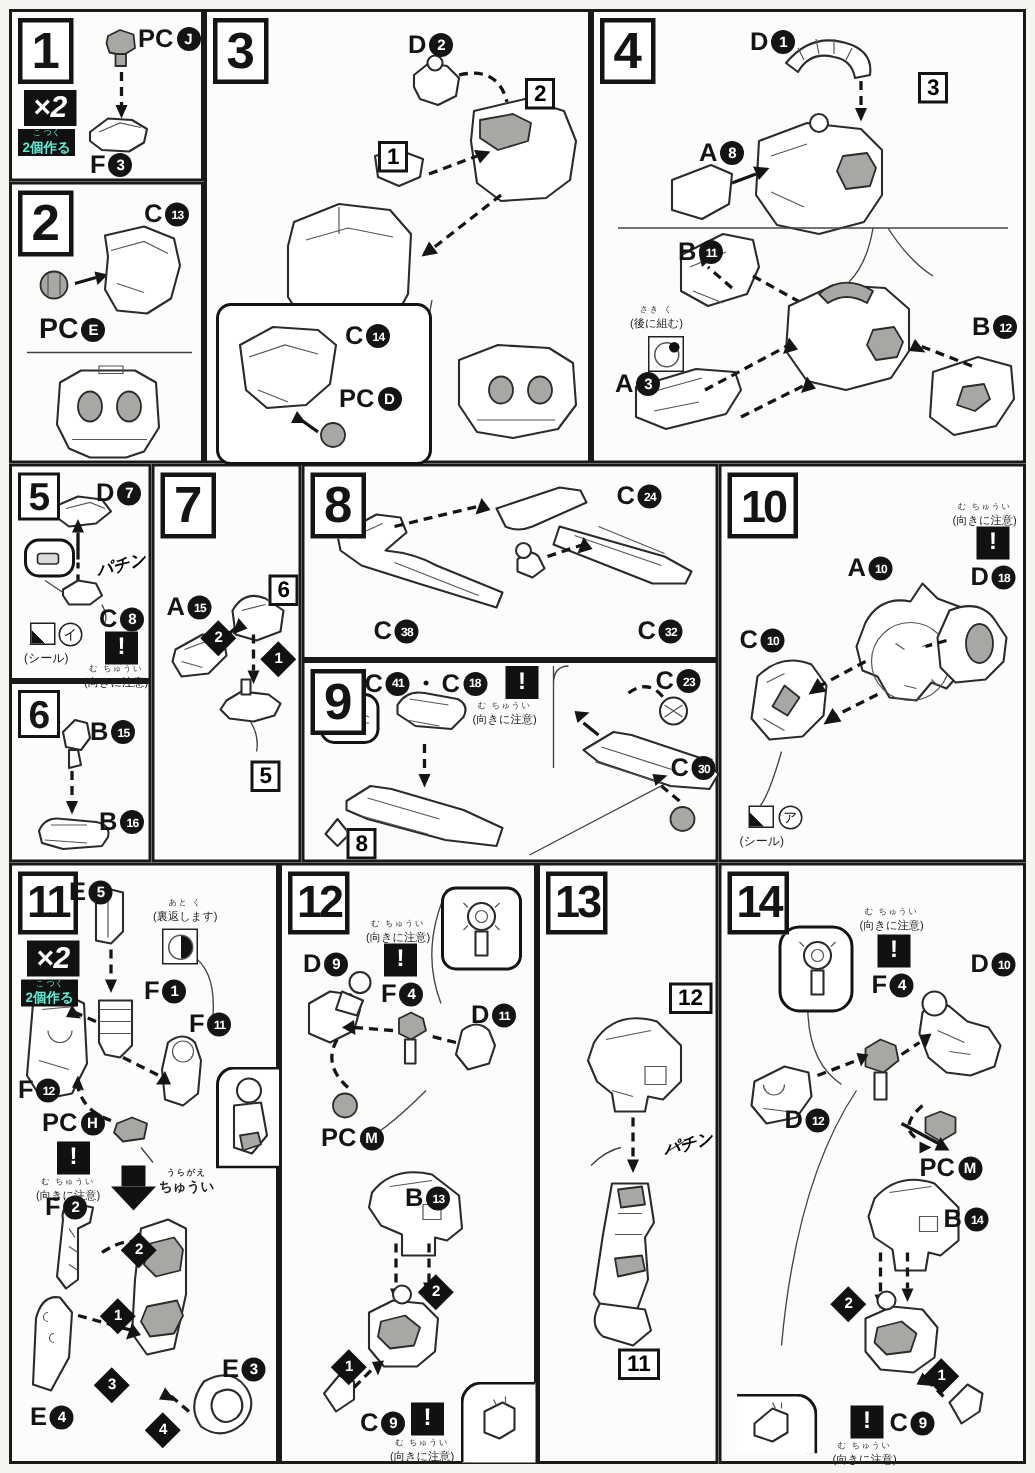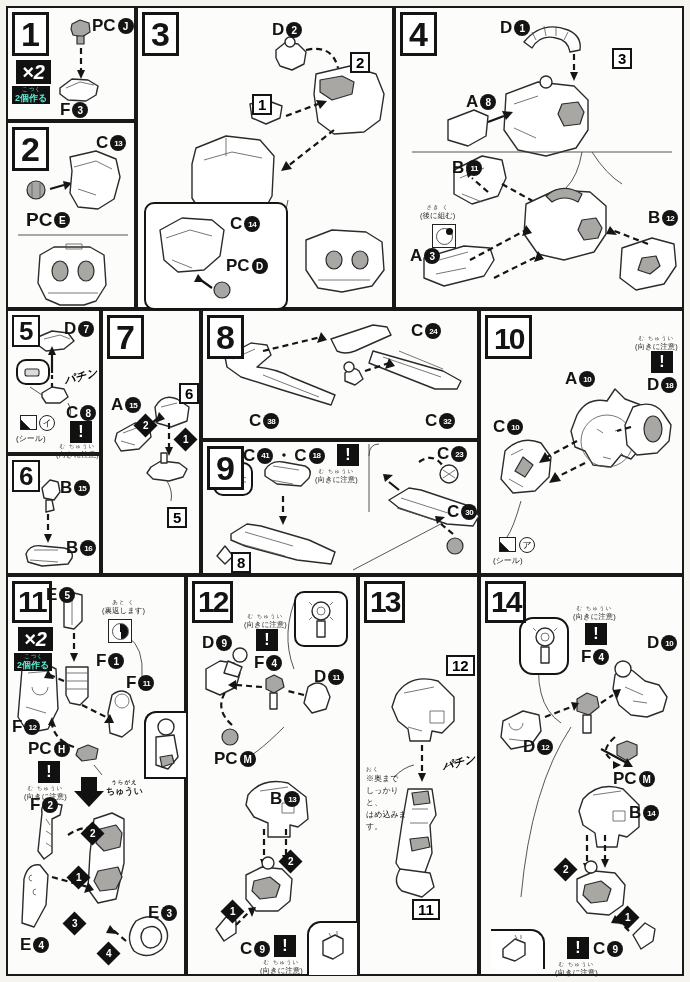--- a/index.html
+++ b/index.html
@@ -650,26 +650,20 @@
       <path class="pt" d="M48,212 h24 l4,26 -6,10 2,28 -8,22 -18,4 -10,-16 6,-40 z"></path>
       <path class="gy" d="M52,216 l16,-2 2,12 -16,2 z"></path>
       <path class="gy" d="M50,262 l18,-2 2,10 -18,4 z"></path>
       <path class="thin" d="M52,232 h16 M50,246 h18"></path>
       <path class="pt" d="M40,292 q-8,14 2,22 l20,6 12,-10 -4,-14 z"></path>
       <path class="ln" d="M86,190 l10,-6 M34,200 q10,-10 20,-12"></path>
     </svg>
     <div class="stepbox w2" style="left:4px;top:4px;"><span>13</span></div>
     <div class="refbox" style="left:86px;top:78px;"><span>12</span></div>
     <div class="snap" style="left:82px;top:178px;"><span>パチン</span></div>
-    <div class="note" style="left:6px;top:188px;line-height:1.5;white-space:normal;width:48px;">
-      <span class="wruby" style="display:block;font-size:5.5px;">おく</span>
-      <span style="display:block;">※奥まで</span>
-      <span style="display:block;">しっかりと、</span>
-      <span style="display:block;">はめ込みます。</span>
-    </div>
     <div class="refbox" style="left:52px;top:322px;"><span>11</span></div>
   </div>
 
   <div class="panel" style="left:479px;top:575px;width:205px;height:401px;">
     <svg class="art" width="205" height="401" viewBox="0 0 205 401">
       <path class="gy" d="M96,122 l10,-6 10,4 2,10 -10,8 -12,-4 z"></path>
       <rect class="pt" x="102" y="138" width="8" height="18"></rect>
       <path class="pt" d="M134,98 q8,-10 18,-4 l12,10 14,4 8,12 -4,14 -16,6 -16,-2 -12,-10 -6,-16 z"></path>
       <circle class="pt" cx="142" cy="92" r="8"></circle>
       <path class="thin" d="M144,110 l18,8 M152,124 l14,2"></path>

